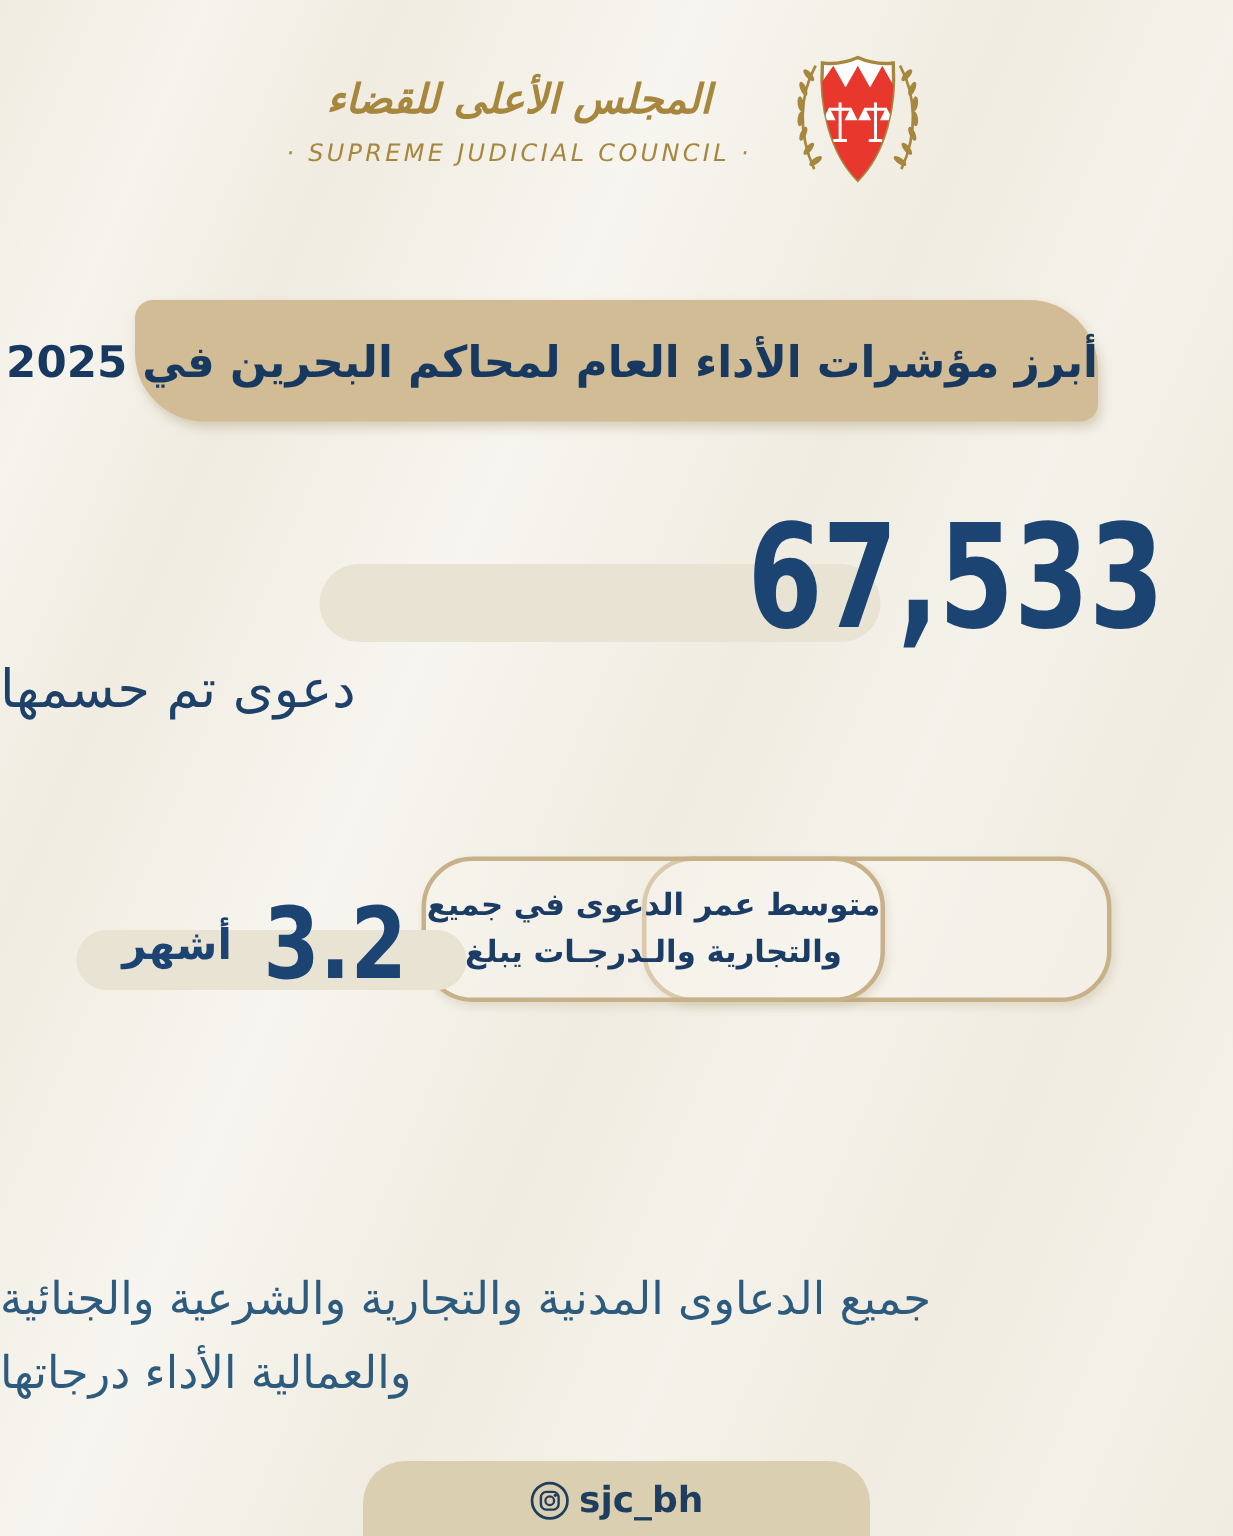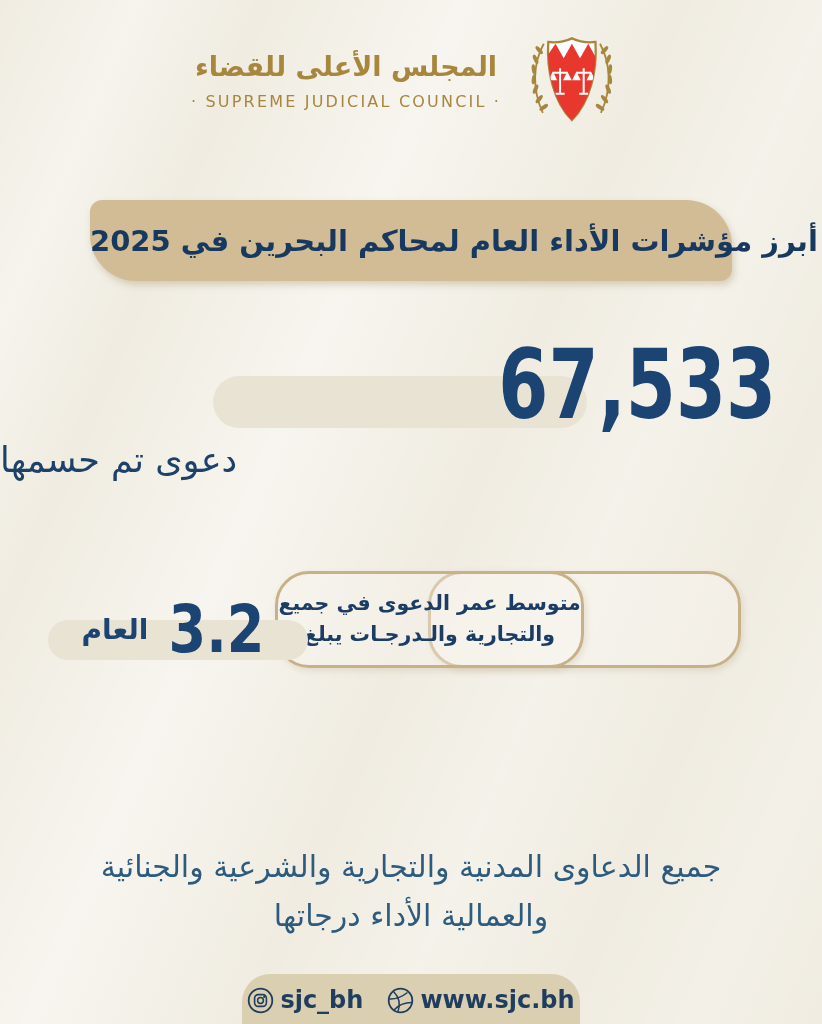--- a/index.html
+++ b/index.html
@@ -18,40 +18,40 @@
         rgba(255,255,255,0) 54%,
         rgba(255,255,255,.30) 66%,
         rgba(255,255,255,0) 79%,
         rgba(255,255,255,.22) 90%,
         rgba(255,255,255,0) 100%);
   }
 
   
   .logo {
     position:absolute; top:30px; left:50%; transform:translateX(-50%);
-    display:flex; align-items:center; gap:12px;
+    display:flex; align-items:center; gap:12px;font-style:italic;
   }
   .logo-text { display:flex; flex-direction:column; align-items:center; gap:9px; }
   .logo-ar {
     color:var(--gold,#a6873d);
     font-size:27px; font-weight:bold; line-height:1.2;
     direction:rtl; white-space:nowrap;
   }
   .logo-en {
     color:var(--gold,#a6873d);
     font-size:16px; letter-spacing:2.2px; white-space:nowrap;
   }
   .crest { width:118px; height:102px; }
 
   
   .banner {
     position:absolute; top:200px; left:90px; width:642px; height:81px;
     background:var(--banner-tan,#d2bc96);
     border-radius:12px 46px 12px 46px;
-    display:flex; align-items:center; justify-content:flex-end;
+    display:flex; align-items:center; justify-content:flex-start;
     box-shadow:2px 4px 7px rgba(160,140,100,.35);
   }
   .banner span {
     color:var(--navy,#17395f);
     font-size:29px; font-weight:bold; white-space:nowrap;
   }
 
   
   .band {
     position:absolute;
@@ -105,21 +105,21 @@
     transform:scaleX(.82);
   }
   .stat-unit {
     position:relative; font-size:28px; font-weight:bold;
     color:var(--value-navy,#1c4473);
   }
 
   
   .footnote {
     position:absolute; top:842px; left:0; width:100%;
-    text-align:center; direction:rtl;
+    text-align:left; direction:rtl;
     color:var(--footnote-blue,#2d5b7e);
     font-size:30px; line-height:49px;
   }
 
   
   .footer-pill {
     position:absolute; top:974px; left:50%; transform:translateX(-50%);
     width:338px; height:76px;
     background:var(--footer-tan,#dbcfb1);
     border-radius:28px;
@@ -197,44 +197,35 @@
       </div>
     </div>
     <div class="stat">
       <div class="stat-pill">
         <div>متوسط عمر الدعوى في جميع</div>
         <div>والتجارية والـدرجـات يبلغ</div>
       </div>
       <div class="stat-value-wrap">
         <span class="band band-small"></span>
         <span class="stat-value">3.2</span>
-        <span class="stat-unit">العام</span>
+        <span class="stat-unit">أشهر</span>
       </div>
     </div>
   </section>
 
   <section class="footnote">
     <div>جميع الدعاوى المدنية والتجارية والشرعية والجنائية</div>
     <div>والعمالية الأداء درجاتها</div>
   </section>
 
   <footer class="footer-pill">
     <span class="social">
       <svg viewBox="0 0 27 27" aria-hidden="true">
         <circle cx="13.5" cy="13.5" r="11.8" fill="none" stroke="#1e3d5f" stroke-width="1.8"></circle>
         <rect x="7.6" y="7.6" width="11.8" height="11.8" rx="3.6" fill="none" stroke="#1e3d5f" stroke-width="1.6"></rect>
         <circle cx="13.5" cy="13.5" r="2.9" fill="none" stroke="#1e3d5f" stroke-width="1.5"></circle>
         <circle cx="17.2" cy="9.9" r="1.1" fill="#1e3d5f"></circle>
       </svg>
       <span>sjc_bh</span>
     </span>
-    <span class="social">
-      <svg viewBox="0 0 27 27" aria-hidden="true">
-        <circle cx="13.5" cy="13.5" r="11.8" fill="none" stroke="#1e3d5f" stroke-width="1.8"></circle>
-        <path d="M6.5,4.5 Q15,13 11,24.5" fill="none" stroke="#1e3d5f" stroke-width="1.5"></path>
-        <path d="M2.5,12 Q11.5,12.5 20.5,5.5" fill="none" stroke="#1e3d5f" stroke-width="1.5"></path>
-        <path d="M7,23 Q13.5,15.5 25,15.5" fill="none" stroke="#1e3d5f" stroke-width="1.5"></path>
-      </svg>
-      <span>www.sjc.bh</span>
-    </span>
   </footer>
 
 </div>
 
 </body></html>

